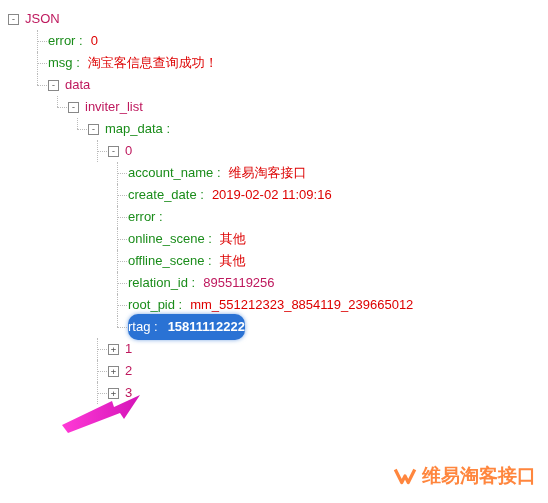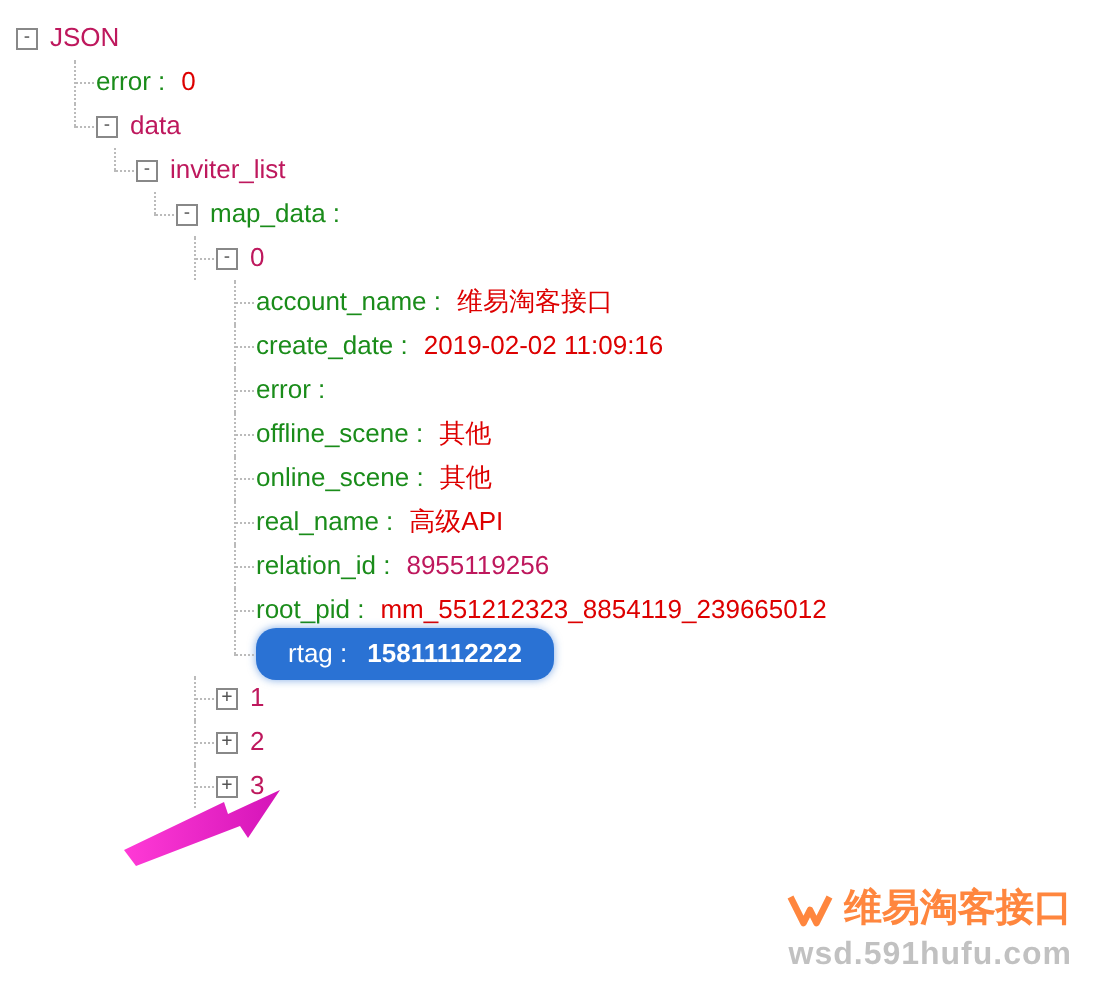--- a/index.html
+++ b/index.html
@@ -12,21 +12,21 @@
 .connector.last::before { bottom: 11px; }
 .vline { position: relative; width: 20px; flex-shrink: 0; }
 .vline::before { content: ""; position: absolute; left: 9px; top: 0; bottom: 0; border-left: 1px dotted #bbb; }
 .blank { width: 20px; flex-shrink: 0; }
 .toggle { width: 11px; height: 11px; border: 1px solid #888; background: #fff; display: flex; align-items: center; justify-content: center; font-size: 9px; line-height: 9px; color: #555; margin-right: 6px; flex-shrink: 0; cursor: pointer; font-family: monospace; }
 .label { white-space: nowrap; }
 .key { color: #1a8c1a; font-weight: normal; }
 .val-red { color: #d00; margin-left: 8px; }
 .val-purple { color: #be185d; margin-left: 8px; }
 .plain { color: #be185d; }
-.hl { background: #2a72d4; color: #fff; border-radius: 10px; padding: 2px 16px; display: inline-flex; align-items: center; box-shadow: 0 0 4px rgba(42,114,212,.6); }
+.hl { background: #2a72d4; color: #fff; border-radius: 10px; padding: 2px 0; display: inline-flex; align-items: center; box-shadow: 0 0 4px rgba(42,114,212,.6); }
 .hl .key { color: #fff; }
 .hl .val { color: #fff; font-weight: bold; margin-left: 10px; text-align: right; }
 .arrow { position: absolute; left: 62px; top: 395px; z-index: 5; }
 .watermark { position: absolute; right: 12px; bottom: 14px; text-align: right; line-height: 1.3; opacity: 0.9; }
 .wm-top { color: #ff7a2a; font-weight: bold; font-size: 19px; display: flex; align-items: center; justify-content: flex-end; gap: 4px; }
 .wm-icon { width: 26px; height: 26px; }
 .wm-bottom { color: #bbb; font-size: 16px; font-weight: bold; letter-spacing: 0.5px; }
 </style>
 </head>
 <body>
@@ -37,20 +37,25 @@
     <div class="toggle">-</div>
     <span class="label plain">JSON</span>
   </div>
 
   <div class="row">
     <div class="blank"></div>
     <div class="connector"></div>
     <span class="label"><span class="key">error :</span><span class="val-red">0</span></span>
   </div>
 
+  <div class="row">
+    <div class="blank"></div>
+    <div class="connector"></div>
+    <span class="label"><span class="key">msg :</span><span class="val-red">淘宝客信息查询成功！</span></span>
+  </div>
 
   <div class="row">
     <div class="blank"></div>
     <div class="connector last"></div>
     <div class="toggle">-</div>
     <span class="label plain">data</span>
   </div>
 
   <div class="row">
     <div class="blank"></div>
@@ -109,42 +114,33 @@
     <span class="label"><span class="key">error :</span></span>
   </div>
 
   <div class="row">
     <div class="blank"></div>
       <div class="blank"></div>
       <div class="blank"></div>
       <div class="blank"></div>
       <div class="vline"></div>
     <div class="connector"></div>
+    <span class="label"><span class="key">online_scene :</span><span class="val-red">其他</span></span>
+  </div>
+
+  <div class="row">
+    <div class="blank"></div>
+      <div class="blank"></div>
+      <div class="blank"></div>
+      <div class="blank"></div>
+      <div class="vline"></div>
+    <div class="connector"></div>
     <span class="label"><span class="key">offline_scene :</span><span class="val-red">其他</span></span>
   </div>
 
-  <div class="row">
-    <div class="blank"></div>
-      <div class="blank"></div>
-      <div class="blank"></div>
-      <div class="blank"></div>
-      <div class="vline"></div>
-    <div class="connector"></div>
-    <span class="label"><span class="key">online_scene :</span><span class="val-red">其他</span></span>
-  </div>
-
-  <div class="row">
-    <div class="blank"></div>
-      <div class="blank"></div>
-      <div class="blank"></div>
-      <div class="blank"></div>
-      <div class="vline"></div>
-    <div class="connector"></div>
-    <span class="label"><span class="key">real_name :</span><span class="val-red">高级API</span></span>
-  </div>
 
 
   <div class="row">
     <div class="blank"></div>
       <div class="blank"></div>
       <div class="blank"></div>
       <div class="blank"></div>
       <div class="vline"></div>
     <div class="connector"></div>
     <span class="label"><span class="key">relation_id :</span><span class="val-purple">8955119256</span></span>
@@ -215,14 +211,13 @@
   <polygon points="0,30 50,6 52,12 78,0 62,24 58,18 6,38" fill="url(#g)"></polygon>
 </svg>
 
 <div class="watermark">
   <div class="wm-top">
     <svg class="wm-icon" viewBox="0 0 32 32">
         <path d="M4 8 L12 24 L16 16 L20 24 L28 8" stroke="#ff7a2a" stroke-width="4" fill="none" stroke-linejoin="round"></path>
       </svg>
     <span>维易淘客接口</span>
   </div>
-  <div class="wm-bottom">wsd.591hufu.com</div>
 </div>
 
 </body></html>

